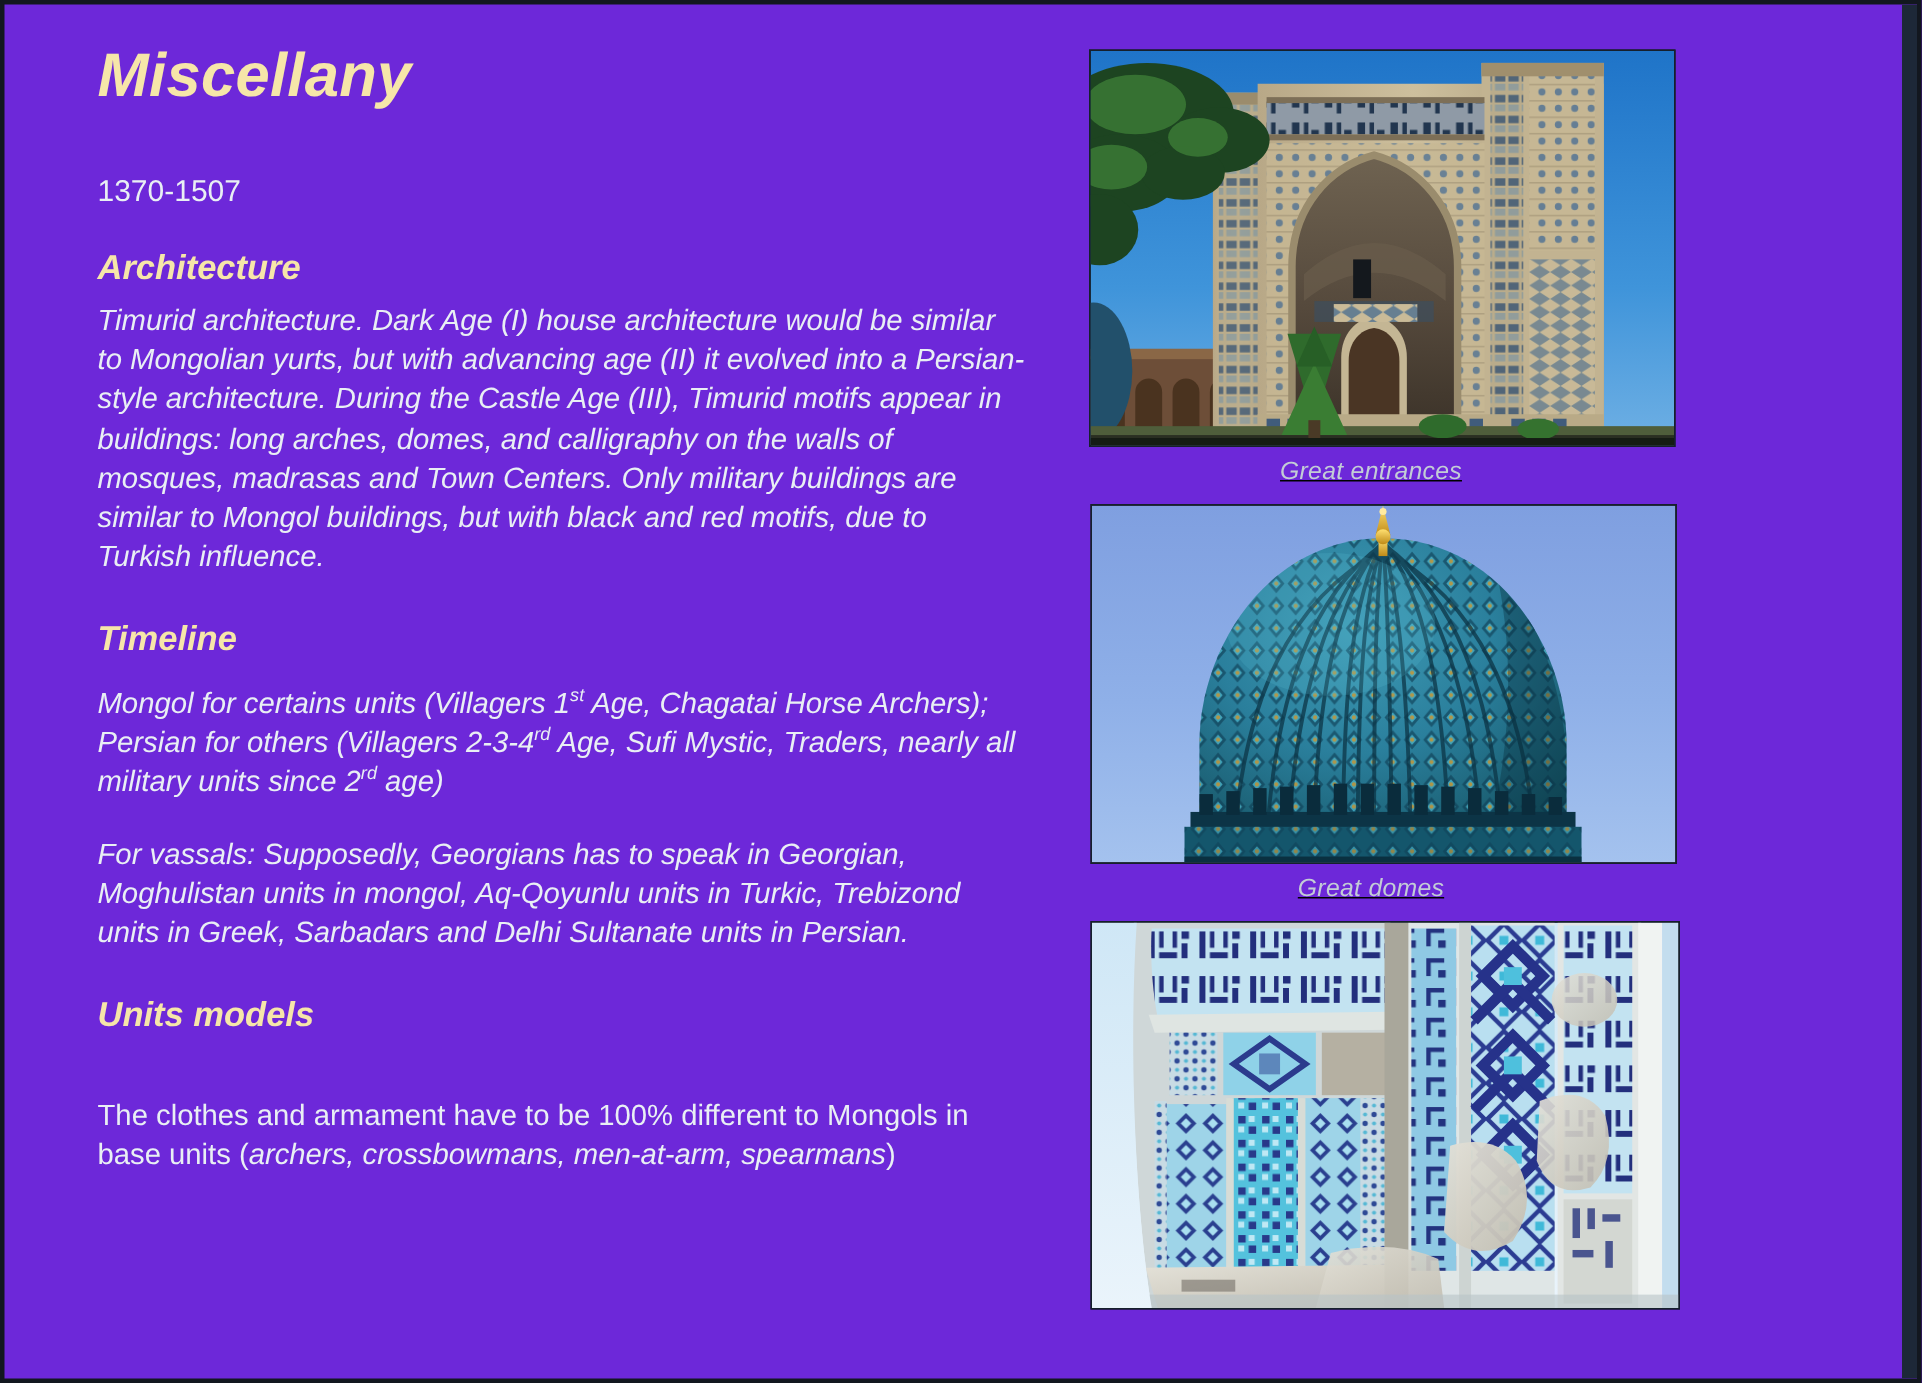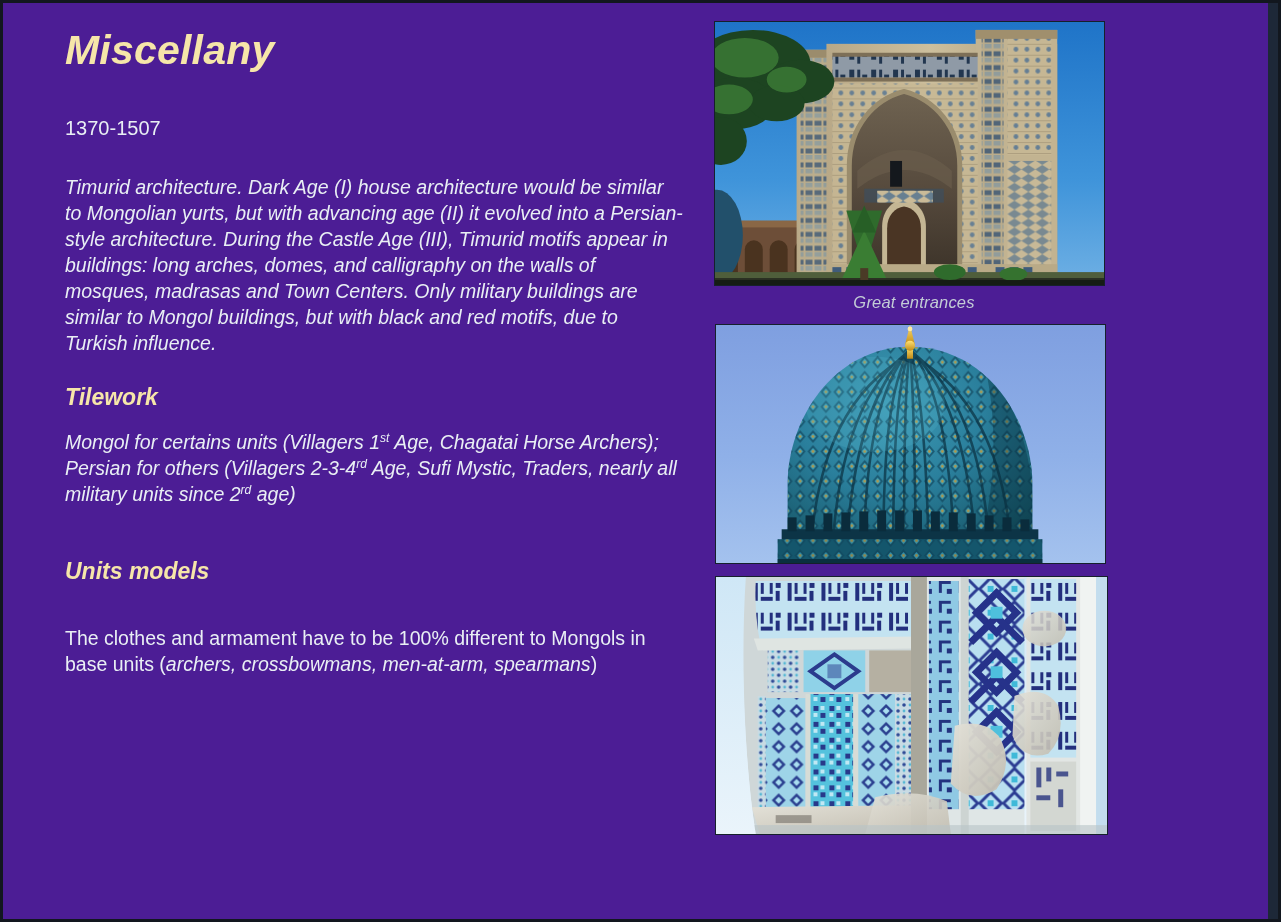--- a/index.html
+++ b/index.html
@@ -12,21 +12,21 @@
   }
 
   body {
     font-family: "Liberation Sans", sans-serif;
   }
 
   #slide {
     position: relative;
     width: 1281px;
     height: 922px;
-    background: #4c1d95;
+    background: #6d28d9;
     border: 3px solid #12171f;
     overflow: hidden;
   }
   #slide::after {
     content: "";
     position: absolute;
     top: 0; right: 0; bottom: 0;
     width: 10px;
     background: #1d2838;
     pointer-events: none;
@@ -81,21 +81,21 @@
   }
 
   
   .right-col {
     position: absolute;
     left: 711px;
     top: 18px;
     width: 400px;
   }
 
-  .figure { margin: 0; }
+  .figure { margin: 12px; text-decoration: underline; }
   .figure + .figure { margin-top: 12px; }
 
   .photo {
     position: relative;
     width: 391px;
     height: 265px;
     overflow: hidden;
     border: 1px solid #16202c;
     background: #11151c;
   }
@@ -120,31 +120,33 @@
 <div id="slide">
 
   <div class="left-col">
 
     <h1 class="page-title">Miscellany</h1>
 
     <div class="body-text upright" style="font-size:20px;margin-top:41px;">1370-1507</div>
 
     <div class="spacer-lg"></div>
 
+    <h2 class="sec-head">Architecture</h2>
     <div class="spacer-sm"></div>
     <p class="body-text">Timurid architecture. Dark Age (I) house architecture would be similar to Mongolian yurts, but with advancing age (II) it evolved into a Persian-style architecture. During the Castle Age (III), Timurid motifs appear in buildings: long arches, domes, and calligraphy on the walls of mosques, madrasas and Town Centers. Only military buildings are similar to Mongol buildings, but with black and red motifs, due to Turkish influence.</p>
 
     <div class="spacer-xl"></div>
 
-    <h2 class="sec-head">Tilework</h2>
+    <h2 class="sec-head">Timeline</h2>
     <div class="spacer-md"></div>
     <p class="body-text"><span>Mongol for certains units (Villagers 1</span><sup>st</sup><span> Age, Chagatai Horse Archers); Persian for others (Villagers 2-3-4</span><sup>rd</sup><span> Age, Sufi Mystic, Traders, nearly all military units since 2</span><sup>rd</sup><span> age)</span></p>
 
     <div class="spacer-lg"></div>
 
+    <p class="body-text">For vassals: Supposedly, Georgians has to speak in Georgian, Moghulistan units in mongol, Aq-Qoyunlu units in Turkic, Trebizond units in Greek, Sarbadars and Delhi Sultanate units in Persian.</p>
 
     <div class="spacer-xl"></div>
 
     <h2 class="sec-head">Units models</h2>
     <div class="spacer-md"></div>
 
     <div class="spacer-lg"></div>
 
     <p class="body-text upright"><span>The clothes and armament have to be 100% different to Mongols in base units (</span><span class="it">archers, crossbowmans, men-at-arm, spearmans</span><span>)</span></p>
 
@@ -359,20 +361,21 @@
             <rect x="252" y="190" width="9" height="18"></rect>
             <rect x="270" y="192" width="9" height="16"></rect>
             <rect x="288" y="194" width="9" height="14"></rect>
             <rect x="306" y="196" width="9" height="12"></rect>
           </g>
           <rect x="62" y="216" width="266" height="24" fill="#14566c"></rect>
           <rect x="62" y="216" width="266" height="24" fill="url(#domeTile)" opacity="0.7"></rect>
           <rect x="62" y="236" width="266" height="4" fill="#0a3040"></rect>
         </svg>
       </div>
+      <figcaption class="caption">Great domes</figcaption>
     </figure>
 
     <figure class="figure">
       <div class="photo p3">
         <svg viewBox="0 0 393 259" preserveAspectRatio="none">
           <defs>
             <linearGradient id="sky3" x1="0" y1="0" x2="0" y2="1">
               <stop offset="0%" stop-color="#cfe7f6"></stop>
               <stop offset="100%" stop-color="#eaf4fb"></stop>
             </linearGradient>

